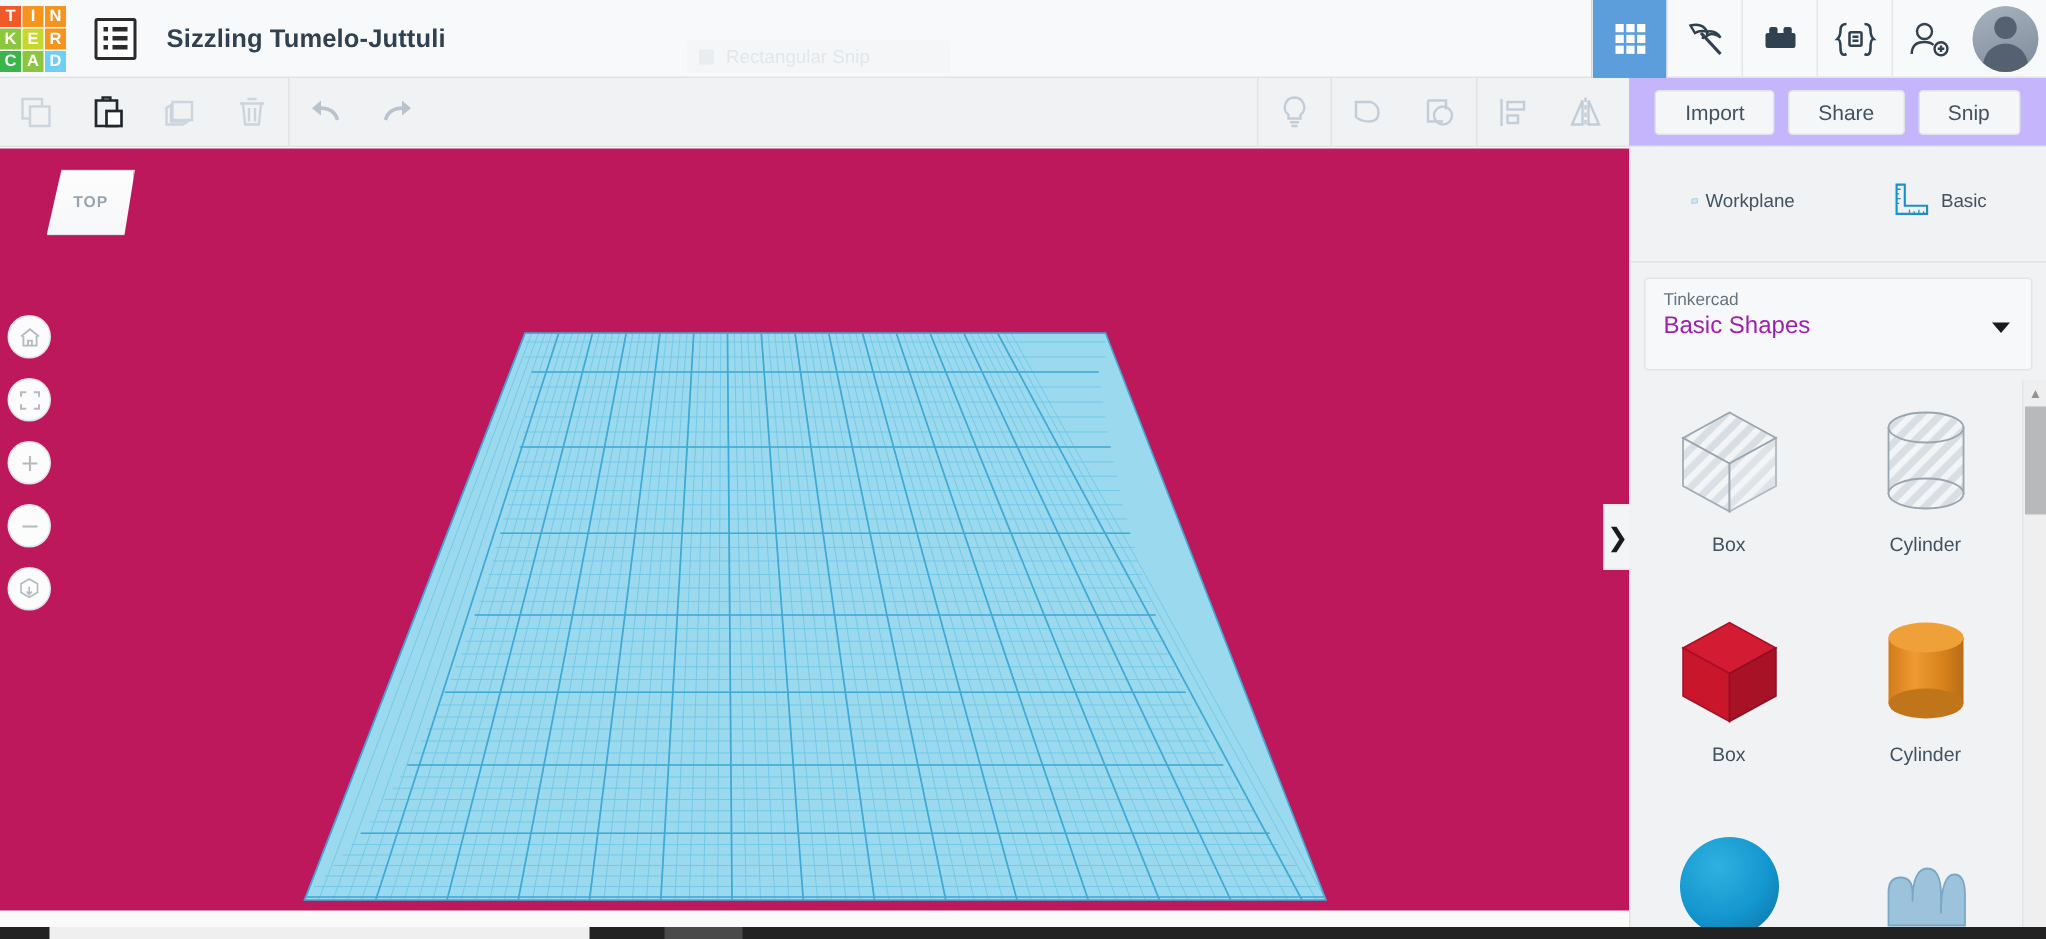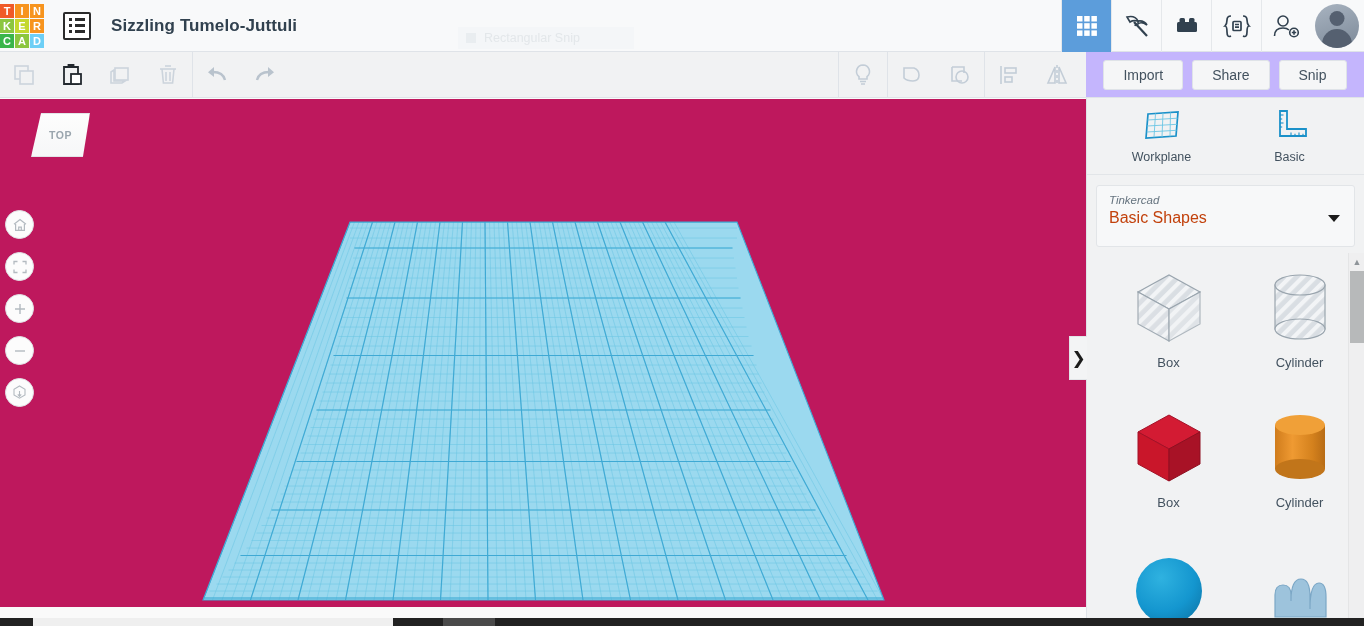--- a/index.html
+++ b/index.html
@@ -141,36 +141,36 @@
   .panel-toggle {
     position: absolute; left: -18px; top: 238px; width: 18px; height: 44px;
     background: #f3f4f5; border: 1px solid #e2e5e8; border-right: none;
     display: flex; align-items: center; justify-content: center;
     font-size: 17px; color: #1b1b1b;
   }
   .rp-tools {
     height: 77px; display: flex; align-items: center; justify-content: center; gap: 58px;
     border-bottom: 1px solid #e2e5e8; padding-bottom: 4px;
   }
-  .rp-tool { display: flex; flex-direction: column; align-items: center; gap: 5px; width: 70px; }
+  .rp-tool { display: flex; align-items: center; gap: 5px; width: 70px; }
   .rp-tool .cap { font-size: 12.5px; color: #43525f; }
   .rp-select {
     margin: 10px 9px 0 9px; height: 62px;
     border: 1px solid #e2e5e8; border-radius: 3px; background: #f7f8f9;
     padding: 8px 12px; position: relative;
   }
-  .rp-select .sm { font-size: 11.5px; color: #65737f; font-style: italic; }
-  .rp-select .lg { font-size: 16px; color: #c2410c; margin-top: 3px; }
+  .rp-select .sm { font-size: 11.5px; color: #65737f; }
+  .rp-select .lg { font-size: 16px; color: #a21caf; margin-top: 3px; }
   .caret-dn {
     position: absolute; right: 14px; top: 29px;
     width: 0; height: 0; border-left: 6px solid transparent; border-right: 6px solid transparent;
     border-top: 7px solid #1b1b1b;
   }
   .shapes {
-    position: absolute; left: 16px; top: 155px; width: 262px; height: 373px;
+    position: absolute; left: 0; top: 155px; width: 262px; height: 373px;
     overflow: hidden;
   }
   .shape-row { display: flex; }
   .shape-cell {
     width: 131px; height: 140px;
     display: flex; flex-direction: column; align-items: center; justify-content: flex-start;
     padding-top: 14px;
   }
   .shape-cell .cap { font-size: 13px; color: #43525f; margin-top: 6px; }
   .scrollbar {

